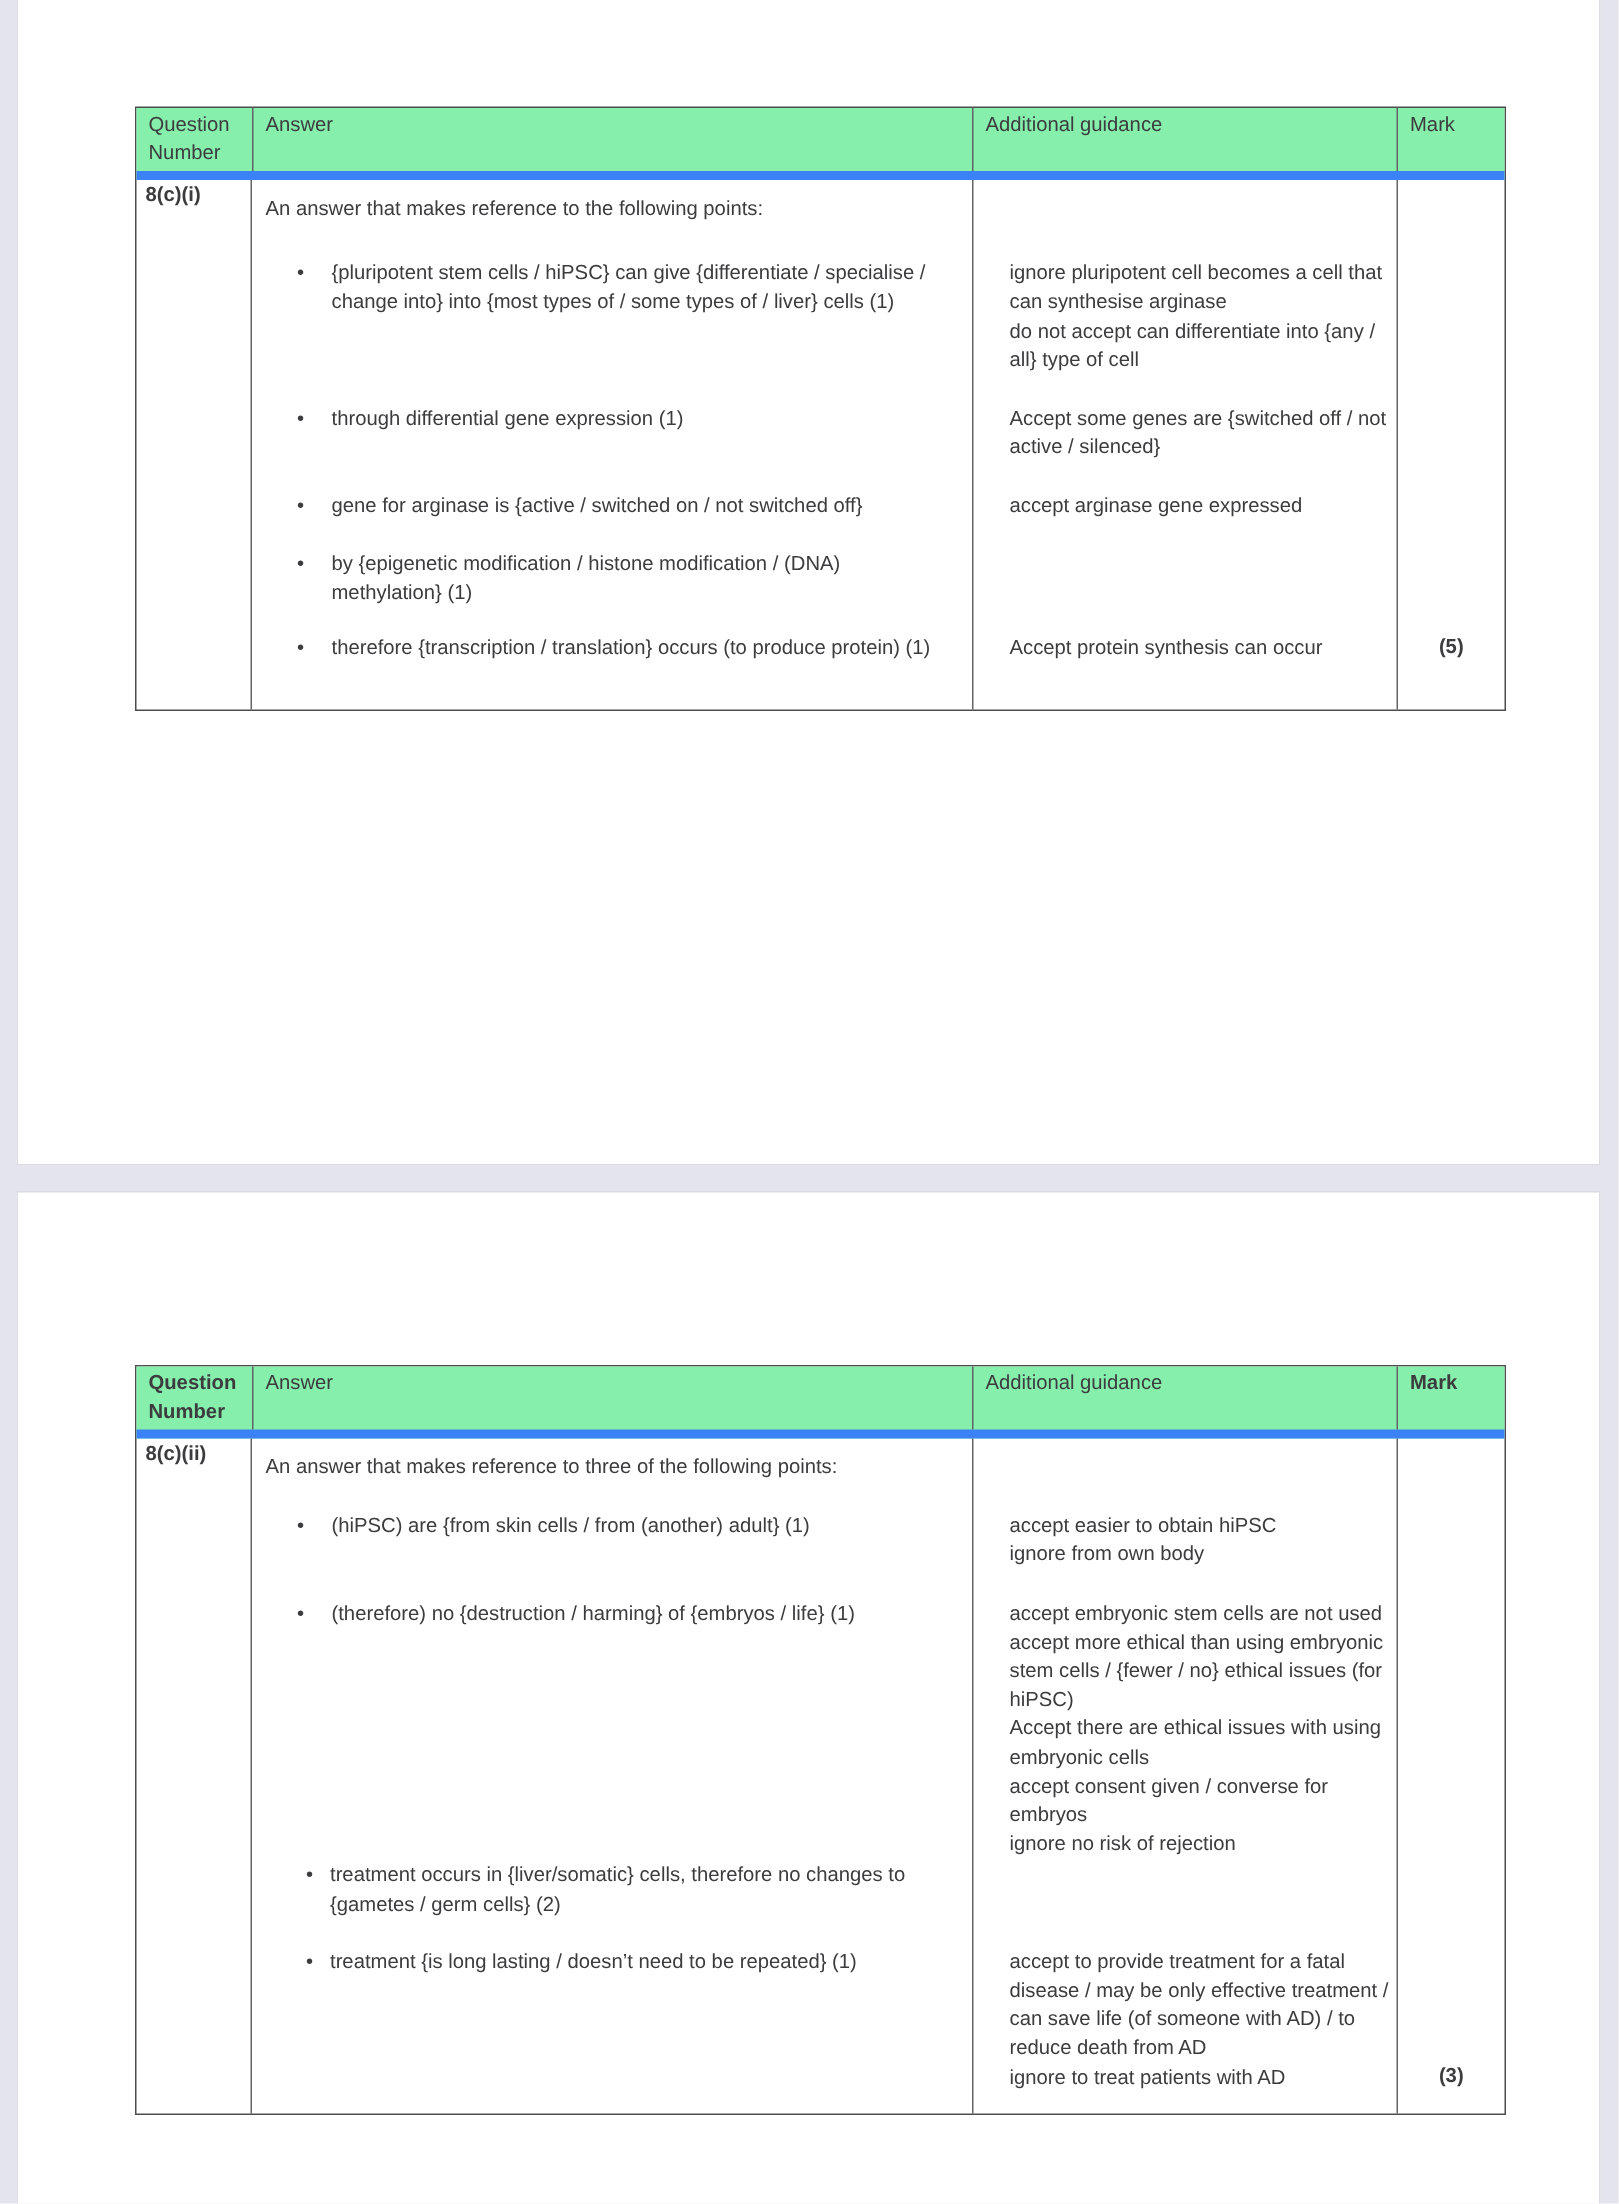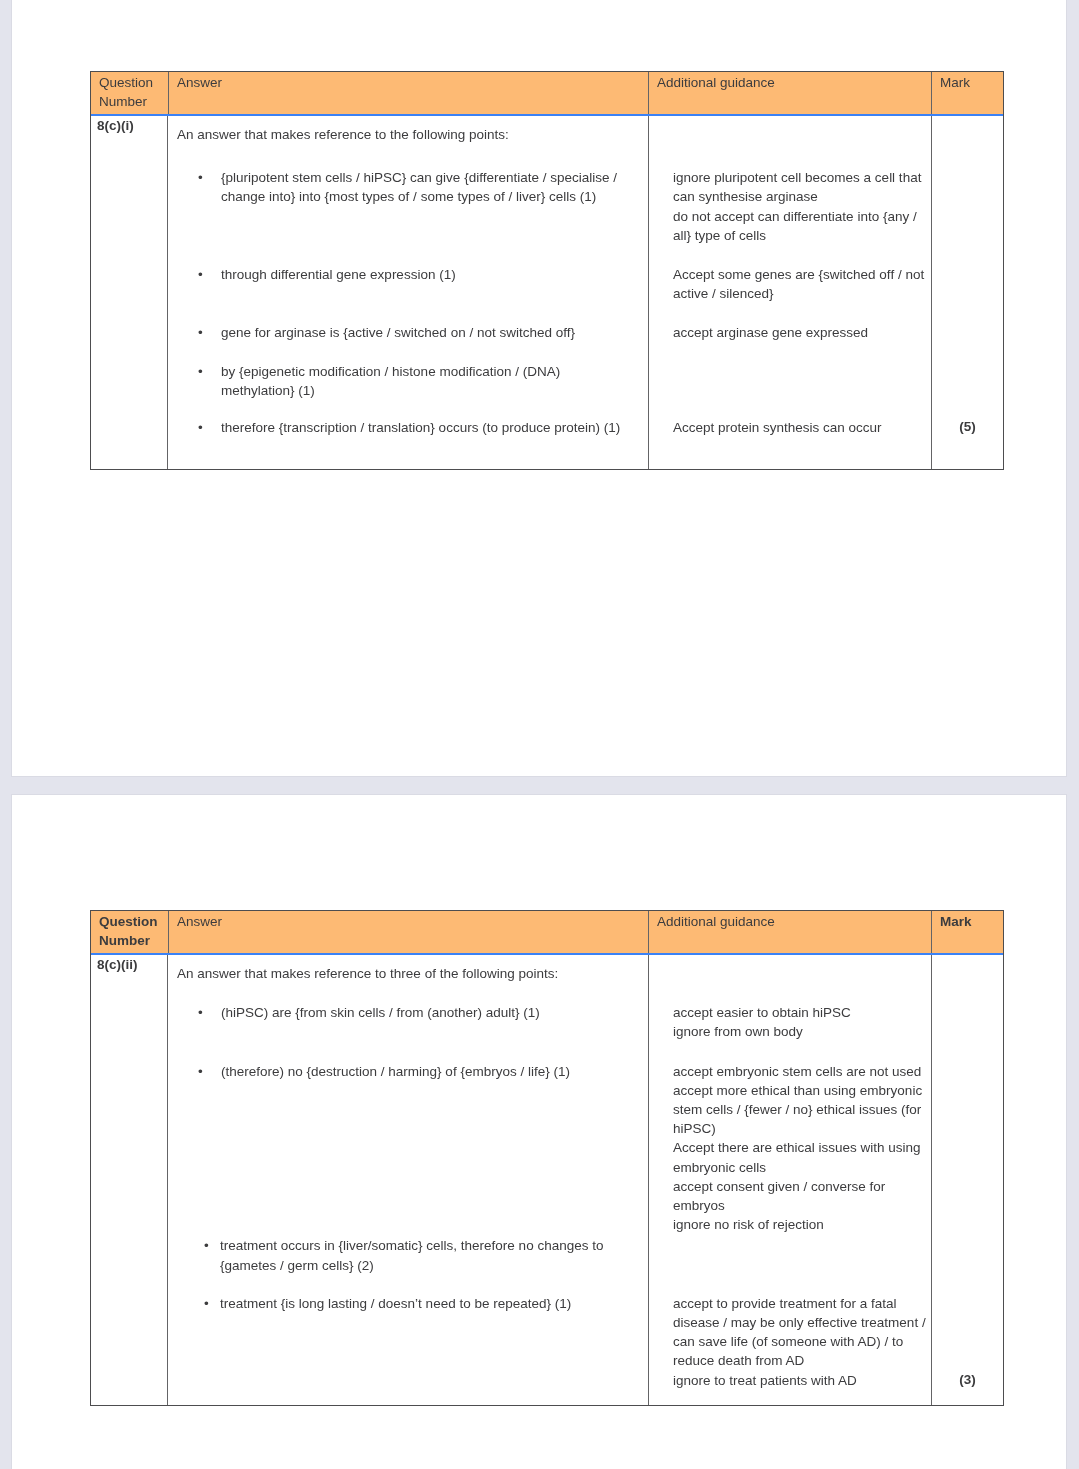--- a/index.html
+++ b/index.html
@@ -28,22 +28,22 @@
     font-size: 13.5px;
     line-height: 19.2px;
   }
   #paper-1 .mscheme { top: 75px; }
   #paper-2 .mscheme { top: 115px; }
 
   
   .thead {
     display: grid;
     grid-template-columns: 77px 480px 283px 1fr;
-    background: #fdba74;
-    border-bottom: 2px solid #3b82f6;
+    background: #86efac;
+    border-bottom: 6px solid #3b82f6;
   }
   .th {
     padding: 2px 8px 3px 8px;
     line-height: 18.5px;
   }
   .th + .th { border-left: 1px solid #646466; }
   .th.bold { font-weight: bold; }
 
   
   .tbody {
@@ -123,21 +123,21 @@
       <div class="ag-cell">
         <div class="intro">An answer that makes reference to the following points:</div>
 
         <div class="point">
           <div class="p-ans">
             <span class="bullet">•</span>
             <span>{pluripotent stem cells / hiPSC} can give {differentiate / specialise / change into} into {most types of / some types of / liver} cells (1)</span>
           </div>
           <div class="p-guide">
             <div>ignore pluripotent cell becomes a cell that can synthesise arginase</div>
-            <div>do not accept can differentiate into {any / all} type of cells</div>
+            <div>do not accept can differentiate into {any / all} type of cell</div>
           </div>
         </div>
 
         <div class="point mt20">
           <div class="p-ans">
             <span class="bullet">•</span>
             <span>through differential gene expression (1)</span>
           </div>
           <div class="p-guide">
             <div>Accept some genes are {switched off / not active / silenced}</div>

